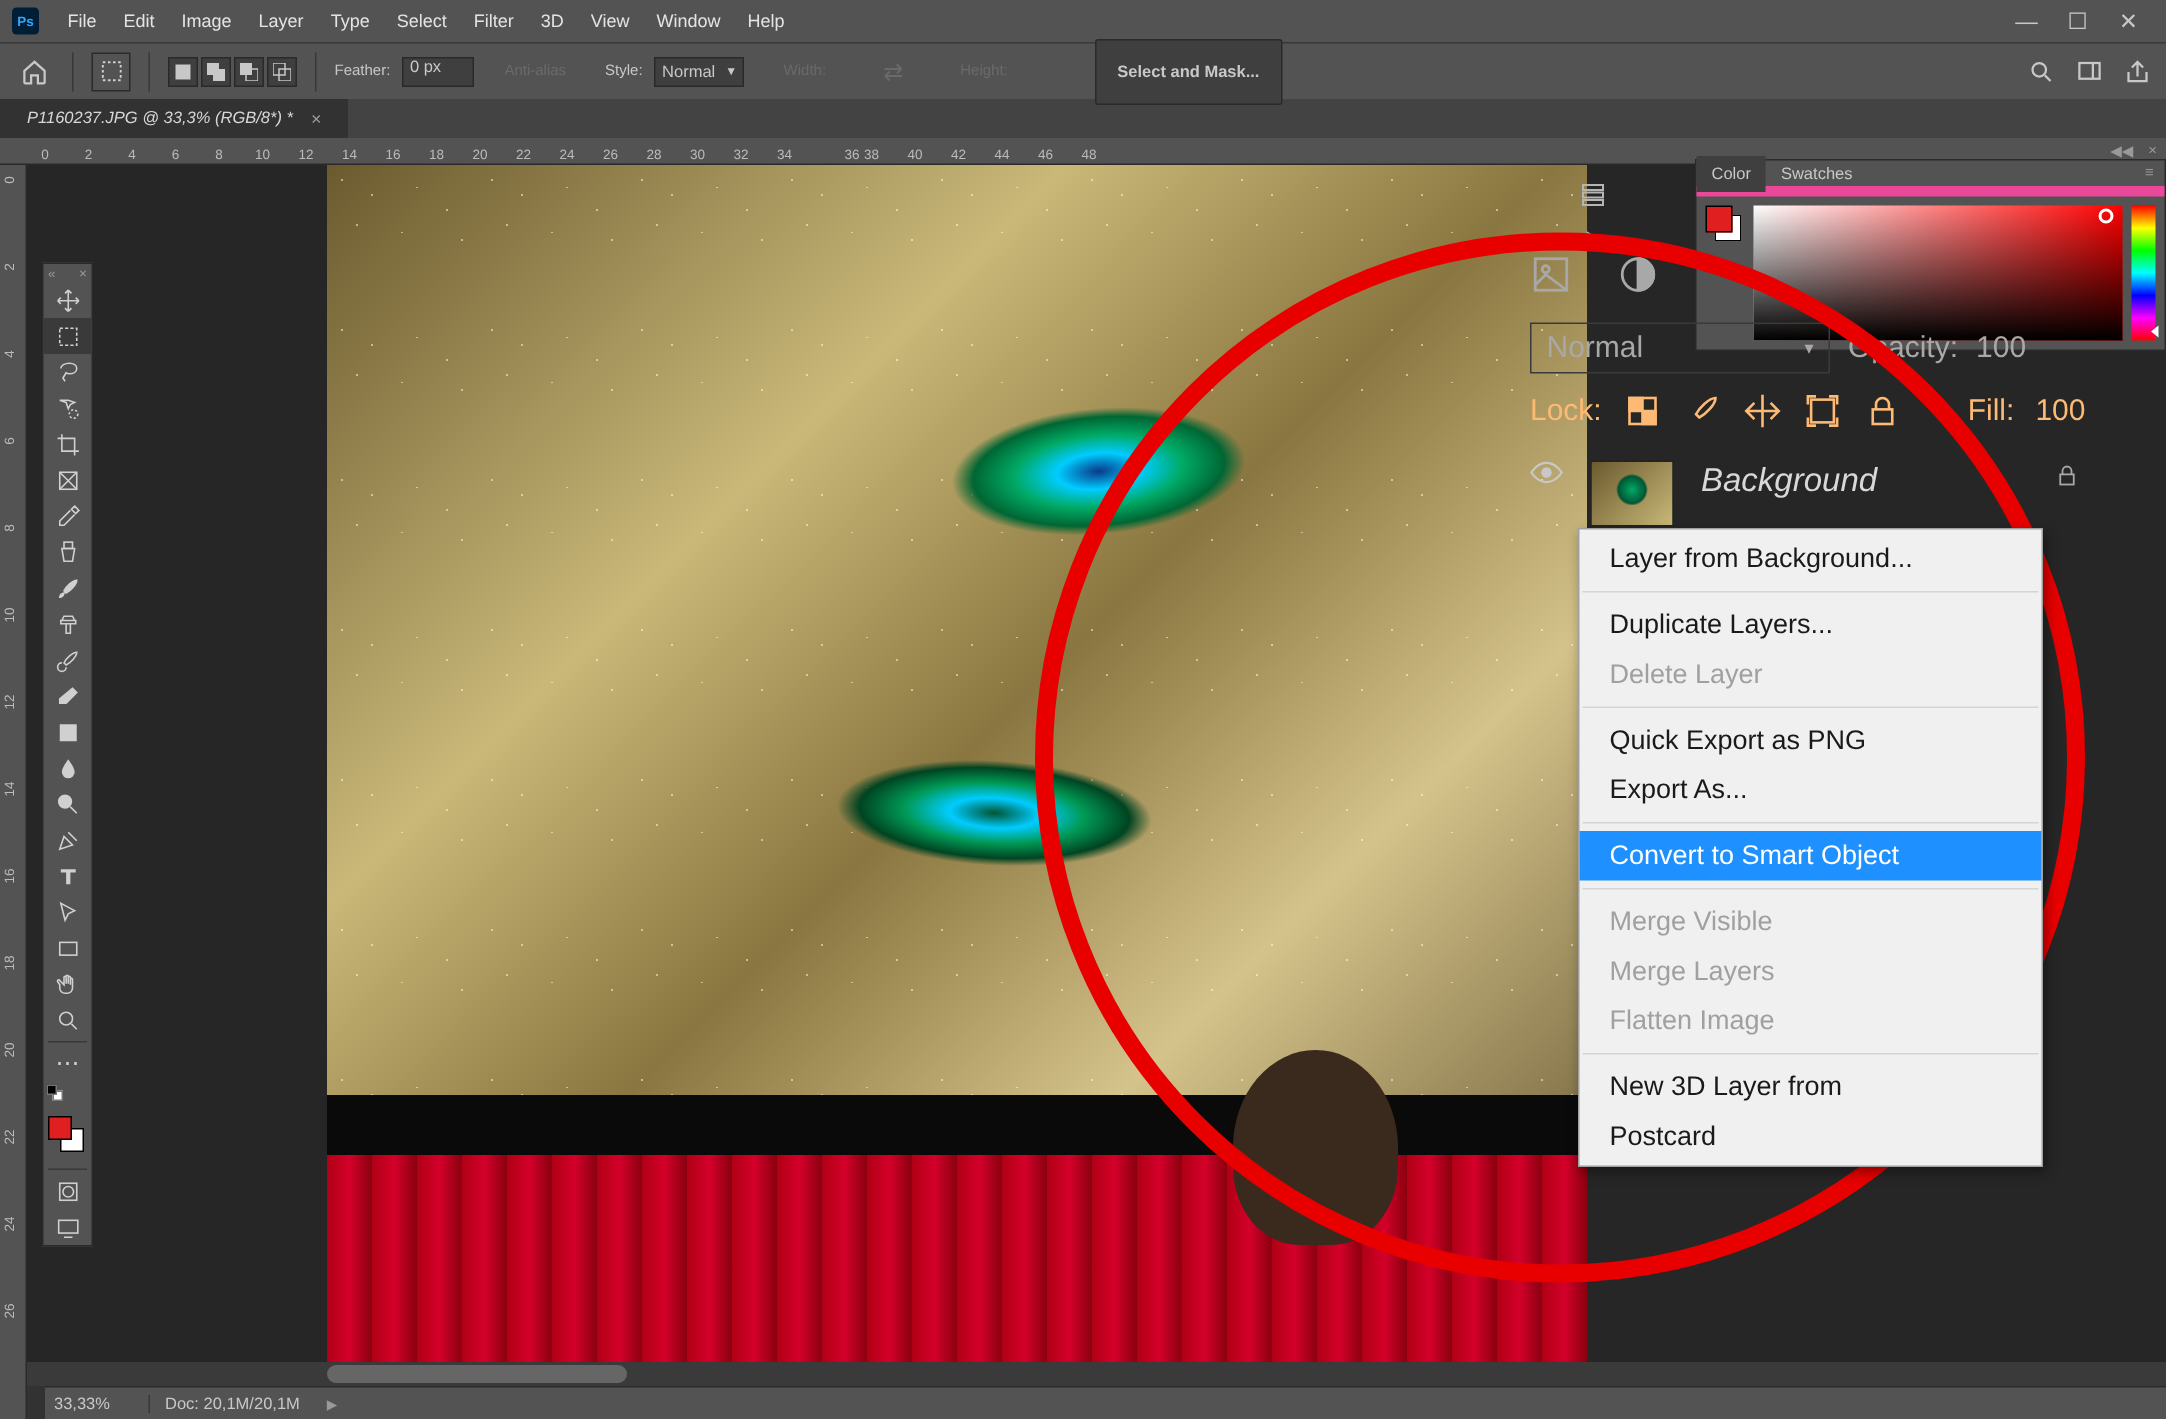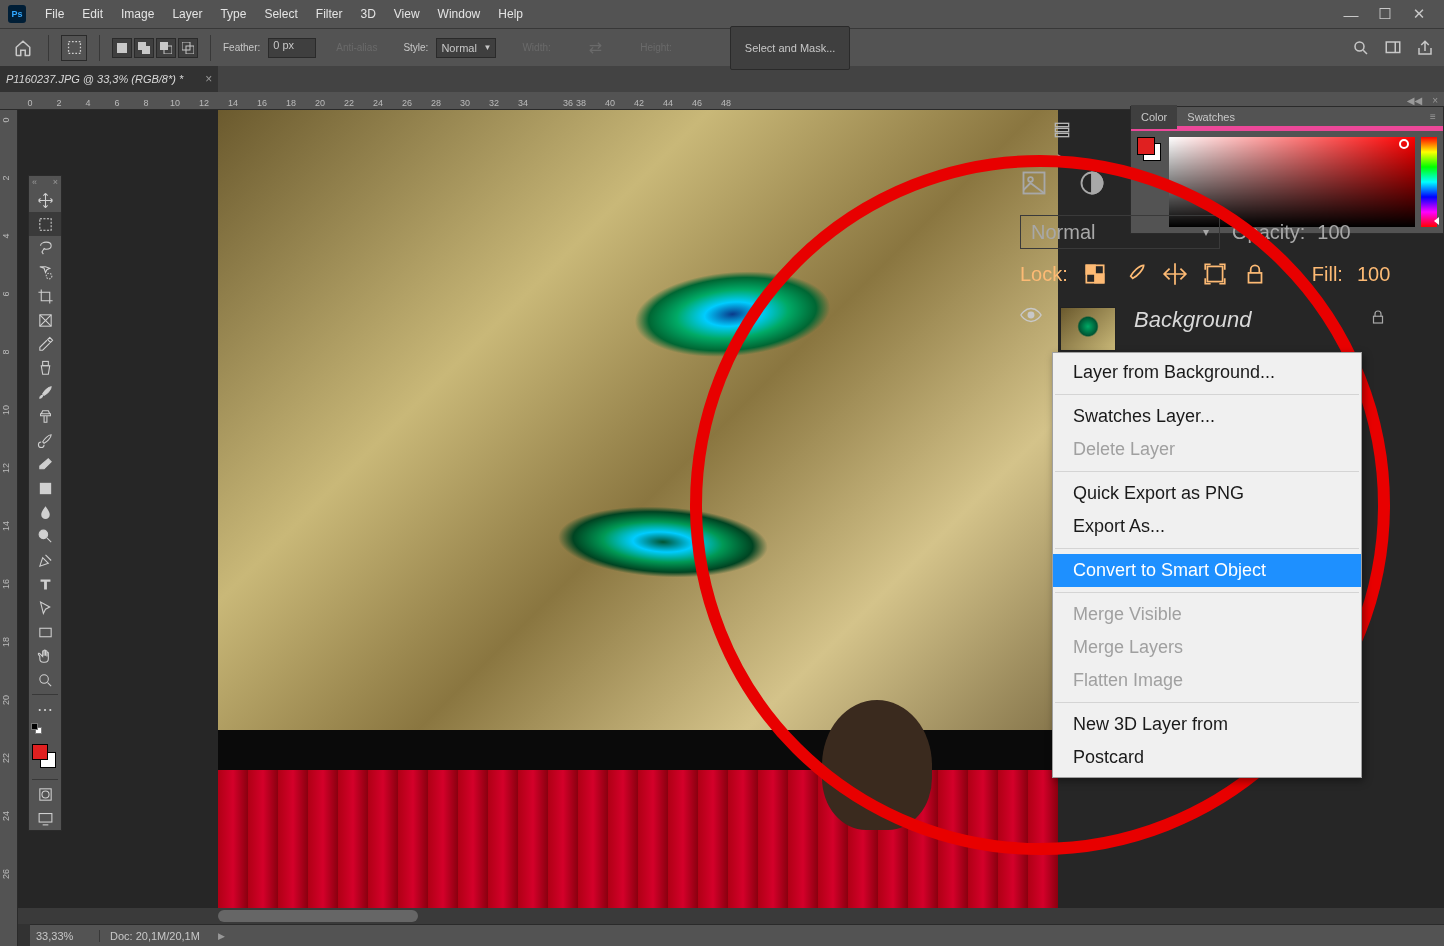--- a/index.html
+++ b/index.html
@@ -13,27 +13,27 @@
 .win-ctrl { width: 14px; height: 14px; color: #c8c8c8; font-size: 15px; cursor: pointer; display: flex; align-items: center; justify-content: center; }
 
 
 .options-bar { height: 38px; background: #535353; border-top: 1px solid #383838; display: flex; align-items: center; padding: 0 10px; gap: 8px; }
 .home-btn { width: 26px; height: 26px; display:flex; align-items:center; justify-content:center; }
 .opt-sep { width: 1px; height: 26px; background: #383838; margin: 0 4px; }
 .opt-label { font-size: 10px; color: #c8c8c8; }
 .opt-input { width: 48px; height: 20px; background: #3f3f3f; border: 1px solid #2a2a2a; color: #c8c8c8; font-size: 11px; padding: 0 4px; }
 .opt-select { width: 60px; height: 20px; background: #3f3f3f; border: 1px solid #2a2a2a; color: #c8c8c8; font-size: 11px; padding: 0 4px; display:flex; align-items:center; justify-content:space-between; }
 .opt-dim { color: #6a6a6a; }
-.opt-btn { background: #3f3f3f; border: 1px solid #2a2a2a; color: #c8c8c8; font-size: 11px; padding: 15px 14px; border-radius: 2px; cursor: pointer; }
+.opt-btn { background: #3f3f3f; border: 1px solid #2a2a2a; color: #c8c8c8; font-size: 11px; padding: 15px 14px; border-radius: 2px; cursor: pointer; font-weight: bold; }
 .opt-right { margin-left: auto; display: flex; gap: 14px; align-items: center; }
 .opt-icon { width: 18px; height: 18px; color: #c8c8c8; }
 
 
 .tab-bar { height: 26px; background: #434343; display: flex; }
-.doc-tab { background: #323232; color: #d8d8d8; font-size: 11px; padding: 5px 6px; display: flex; align-items: center; gap: 22px; font-style: italic; }
+.doc-tab { background: #323232; color: #d8d8d8; font-size: 11px; padding: 5px 18px; display: flex; align-items: center; gap: 12px; font-style: italic; }
 .tab-close { font-style: normal; font-size: 12px; cursor: pointer; color: #999; }
 
 
 .ruler-h { position: absolute; left: 0; top: 92px; width: 1444px; height: 18px; background: #535353; border-bottom: 1px solid #2a2a2a; font-size: 9px; color: #bbb; overflow:hidden;}
 .ruler-h span { position: absolute; bottom: 1px; transform: translateX(-50%); }
 .ruler-v { position: absolute; left: 0; top: 110px; width: 18px; height: 836px; background: #535353; border-right: 1px solid #2a2a2a; font-size: 9px; color: #bbb; overflow:hidden;}
 .ruler-v span { position: absolute; left: 1px; writing-mode: vertical-rl; transform: translateY(-50%) rotate(180deg); }
 
 
 .canvas-area { position: absolute; left: 18px; top: 110px; right: 0; bottom: 22px; background: #262626; overflow: hidden; }
@@ -61,21 +61,21 @@
 .tool-sep { height: 1px; background: #383838; margin: 2px 3px; }
 .fgbg { position:relative; width:32px; height:36px; margin-top:4px;}
 .fgbg .fg { position:absolute; left:3px; top:3px; width:16px; height:16px; background:#e02020; border:1px solid #000;}
 .fgbg .bg { position:absolute; left:11px; top:11px; width:16px; height:16px; background:#fff; border:1px solid #000;}
 .mini-fgbg { position:relative; width:32px; height:16px;}
 .mini-fgbg .fg { position:absolute; left:2px; top:2px; width:7px; height:7px; background:#000; border:1px solid #777;}
 .mini-fgbg .bg { position:absolute; left:6px; top:6px; width:7px; height:7px; background:#fff; border:1px solid #777;}
 
 
 .color-panel { position: absolute; right: 0; top: 94px; width: 314px; height: 128px; background: #535353; border:1px solid #2a2a2a;}
-.panel-tabs { display:flex; height: 24px; border-bottom: 5px solid #ec4899; align-items:center;}
+.panel-tabs { display:flex; height: 24px; border-bottom: 7px solid #ec4899; align-items:center;}
 .panel-tab { font-size:11px; padding: 0 10px; color:#c8c8c8; cursor:pointer; line-height:24px;}
 .panel-tab.active { background:#3f3f3f;}
 .panel-tab-spacer { flex:1; }
 .panel-menu { width:20px; text-align:center; font-size:10px; color:#999; cursor:pointer;}
 .color-body { display:flex; padding:6px; gap:6px;}
 .color-fgbg { position:relative; width:26px; height:26px;}
 .color-fgbg .fg { position:absolute; left:0; top:0; width:18px; height:18px; background:#e02020; border:1px solid #000;}
 .color-fgbg .bg { position:absolute; left:6px; top:6px; width:18px; height:18px; background:#fff; border:1px solid #000;}
 .color-field { flex:1; height:90px; background: linear-gradient(to right, #fff, #f00), linear-gradient(to bottom, transparent, #000); background-blend-mode: multiply; position:relative;}
 .color-ring { position:absolute; right:6px; top:2px; width:10px; height:10px; border:2px solid #fff; border-radius:50%;}
@@ -514,21 +514,21 @@
           <path d="M8 11V8a4 4 0 1 1 8 0v3"></path>
         </svg>
     </div>
   </div>
   <div class="red-circle"></div>
 </div>
 
 <div class="context-menu" id="ctxMenu">
     <div class="ctx-item">Layer from Background...</div>
     <div class="ctx-sep"></div>
-    <div class="ctx-item">Swatches Layer...</div>
+    <div class="ctx-item">Duplicate Layers...</div>
     <div class="ctx-item disabled">Delete Layer</div>
     <div class="ctx-sep"></div>
     <div class="ctx-item">Quick Export as PNG</div>
     <div class="ctx-item">Export As...</div>
     <div class="ctx-sep"></div>
     <div class="ctx-item highlight">Convert to Smart Object</div>
     <div class="ctx-sep"></div>
     <div class="ctx-item disabled">Merge Visible</div>
     <div class="ctx-item disabled">Merge Layers</div>
     <div class="ctx-item disabled">Flatten Image</div>

